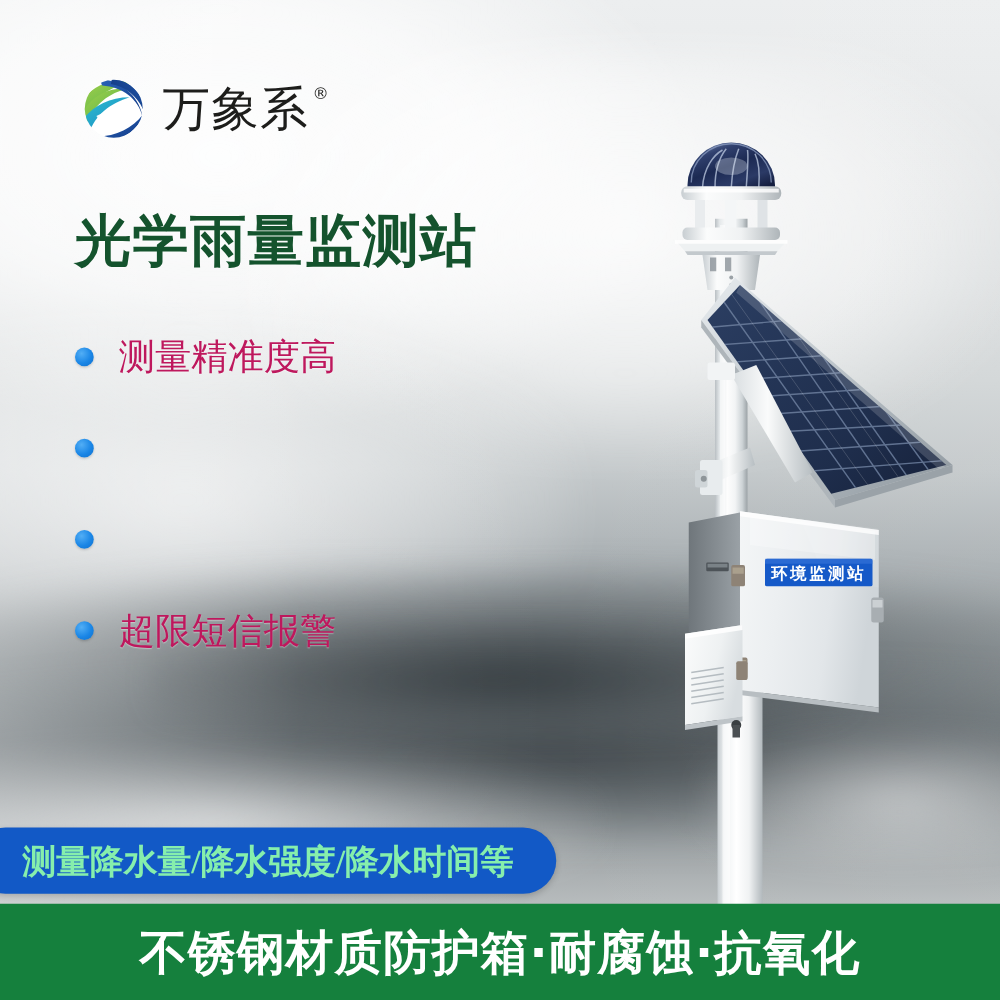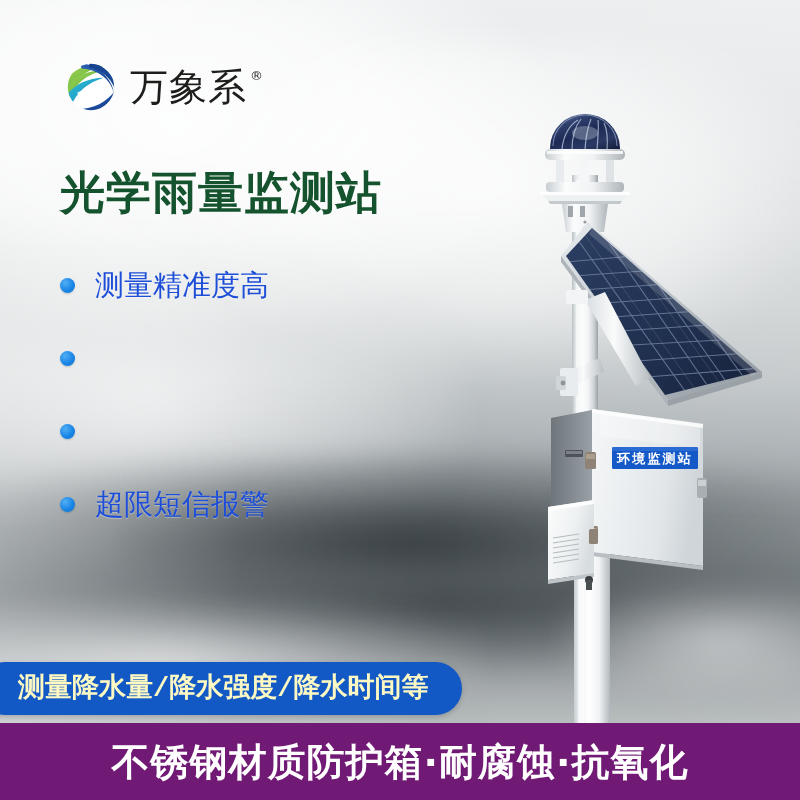--- a/index.html
+++ b/index.html
@@ -59,36 +59,36 @@
     font-size:45px;line-height:50px;color:#14532d;letter-spacing:1px;
     text-shadow:0 1px 2px rgba(255,255,255,.45);}
 
   
   .features{position:absolute;left:60px;top:258px;width:330px;}
   .feature{display:flex;align-items:center;height:54px;margin-bottom:19px;}
   .bullet{width:15px;height:15px;border-radius:50%;
     background:radial-gradient(circle at 35% 32%, #52aef5 0%, #1a86e6 55%, #0f6fcc 100%);
     box-shadow:0 1px 2px rgba(0,0,0,.18);flex:0 0 auto;}
   .feature-label{margin-left:20px;font-family:"DejaVu Sans","Liberation Sans",sans-serif;
-    font-size:29px;line-height:34px;color:#1d4ed8;font-weight:500;
+    font-size:29px;line-height:34px;color:#be185d;font-weight:500;
     text-shadow:0 1px 1px rgba(255,255,255,.4);}
 
   
   .product{position:absolute;left:0;top:0;width:800px;height:800px;pointer-events:none;}
 
   
   .pill-banner{position:absolute;left:-22px;top:662px;height:53px;
     background:#1259c6;border-radius:27px;display:flex;align-items:center;
     padding:0 34px 0 40px;box-shadow:0 2px 5px rgba(0,0,0,.18);}
-  .pill-banner span{font-family:Liberation Mono, monospace;
-    font-size:27px;line-height:30px;color:#fef9c3;font-weight:bold;white-space:nowrap;}
+  .pill-banner span{font-family:Liberation Serif, serif;
+    font-size:27px;line-height:30px;color:#86efac;font-weight:bold;white-space:nowrap;}
 
   
   .bottom-bar{position:absolute;left:0;bottom:0;width:800px;height:77px;
-    background:#701a75;display:flex;align-items:center;justify-content:center;}
+    background:#15803d;display:flex;align-items:center;justify-content:center;}
   .bottom-bar span{font-family:"DejaVu Sans","Liberation Sans",sans-serif;
     font-size:38px;line-height:44px;color:#ffffff;font-weight:bold;letter-spacing:1px;white-space:nowrap;}
 </style>
 </head>
 <body>
 
 <div id="stage">
 
   <div class="sky"></div>
   <div class="cloud-a"></div>

